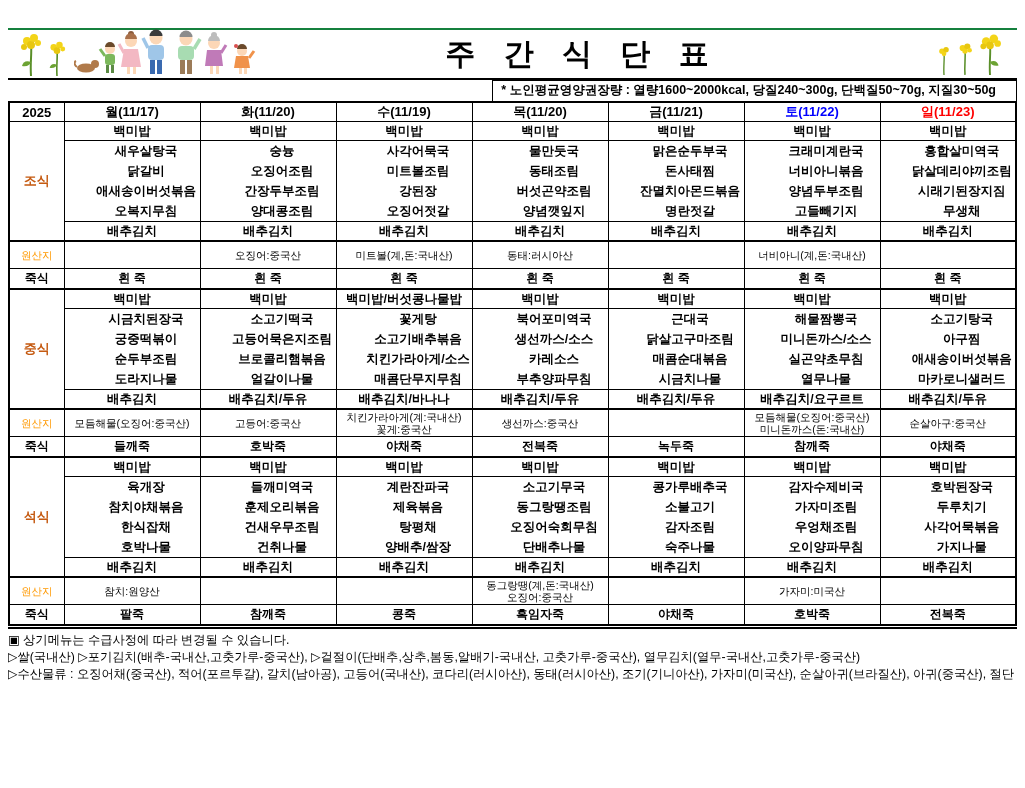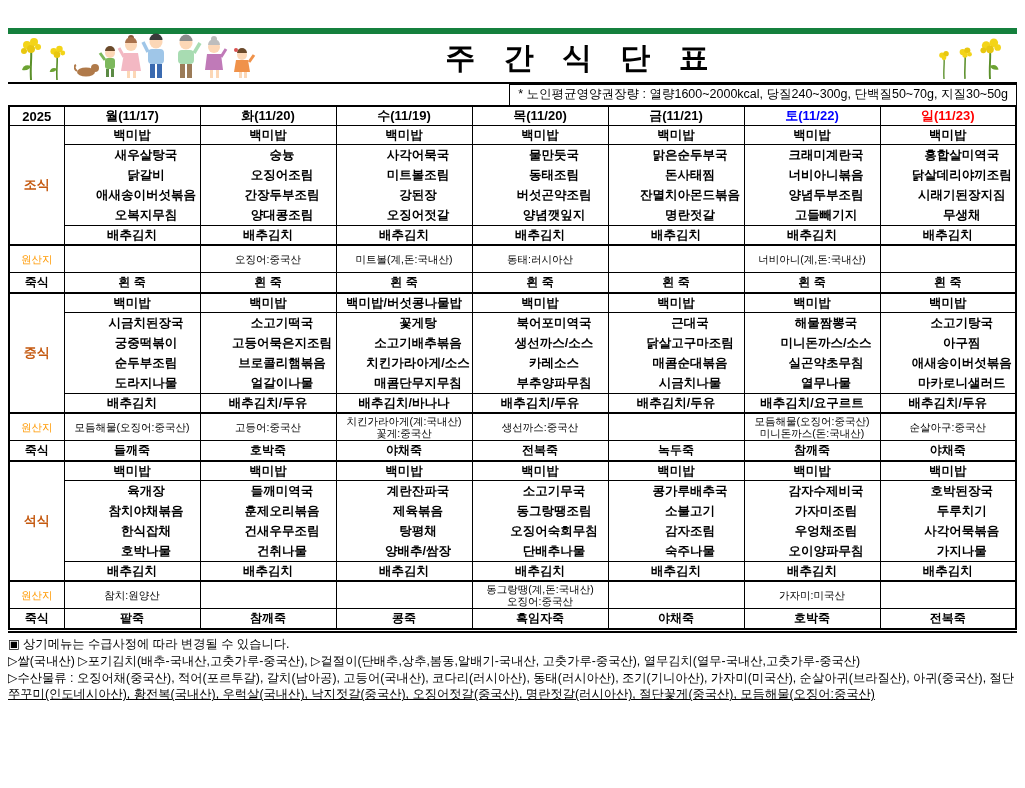--- a/index.html
+++ b/index.html
@@ -1,32 +1,32 @@
 <!DOCTYPE html>
 <html><head>
 <meta charset="utf-8">
 <style>
   html,body{margin:0;padding:0;background:#fff;}
   body{width:1025px;height:788px;font-family:"Liberation Sans","DejaVu Sans",sans-serif;color:#000;overflow:hidden;}
   .page{padding:0 8px;}
 
   
-  .header-band{margin-top:28px;border-top:6px solid #15803d;border-bottom:2px solid #000;
+  .header-band{margin-top:28px;border-top:2px solid #15803d;border-bottom:2px solid #000;
     height:48px;display:flex;align-items:center;}
   .deco{display:flex;align-items:flex-end;gap:2px;}
   .deco-left{margin-left:10px;}
   .family{margin-left:6px;}
   .main-title{flex:1;text-align:center;font-size:30px;font-weight:bold;letter-spacing:10px;
     padding-right:40px;white-space:nowrap;}
   .deco-right{margin-right:14px;}
 
   
   .note-row{display:flex;justify-content:flex-end;}
-  .note-box{border:1px solid #000;border-bottom:none;padding:1px 8px 2px 8px;
-    font-size:12.5px;font-weight:normal;white-space:nowrap;}
+  .note-box{border:1px solid #000;border-bottom:none;padding:1px 20px 2px 8px;
+    font-size:12.5px;font-weight:bold;white-space:nowrap;}
 
   
   table.menu{width:1009px;border-collapse:collapse;table-layout:fixed;border:2px solid #000;}
   td{border:1px solid #000;text-align:center;vertical-align:middle;
      font-weight:bold;font-size:12.5px;padding:0 1px;overflow:hidden;}
   col.c-label{width:55px;}
   tr.row-head td{height:18px;font-size:13px;}
   tr.row-rice td,tr.row-kimchi td{height:18px;}
   tr.row-dishes td{height:80px;white-space:pre-line;line-height:20px;padding-left:29px;}
   tr.row-origin td{height:26px;font-size:10.5px;font-weight:normal;white-space:pre-line;line-height:12.5px;border-top:2px solid #000;}
@@ -389,16 +389,15 @@
       <td>호박죽</td>
       <td>전복죽</td>
     </tr>
   </tbody>
     </table>
 
   <div class="footer-notes">
     <div class="footer-line">▣ 상기메뉴는 수급사정에 따라 변경될 수 있습니다.</div>
     <div class="footer-line">▷쌀(국내산) ▷포기김치(배추-국내산,고춧가루-중국산), ▷겉절이(단배추,상추,봄동,알배기-국내산, 고춧가루-중국산), 열무김치(열무-국내산,고춧가루-중국산)</div>
     <div class="footer-line">▷수산물류 : 오징어채(중국산), 적어(포르투갈), 갈치(남아공), 고등어(국내산), 코다리(러시아산), 동태(러시아산), 조기(기니아산), 가자미(미국산), 순살아귀(브라질산), 아귀(중국산), 절단</div>
-    <div class="footer-line underlined">쭈꾸미(인도네시아산), 황전복(국내산), 우럭살(국내산), 낙지젓갈(중국산), 오징어젓갈(중국산), 명란젓갈(러시아산), 절단꽃게(중국산), 모듬해물(오징어:중국산)</div>
   </div>
 
 </div>
 
 </body></html>

